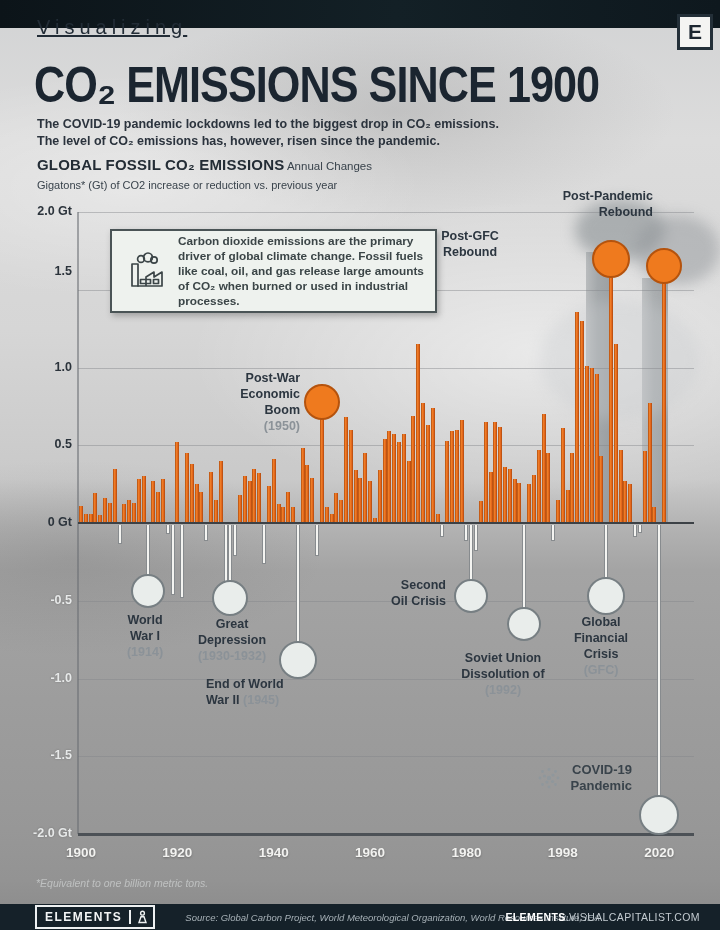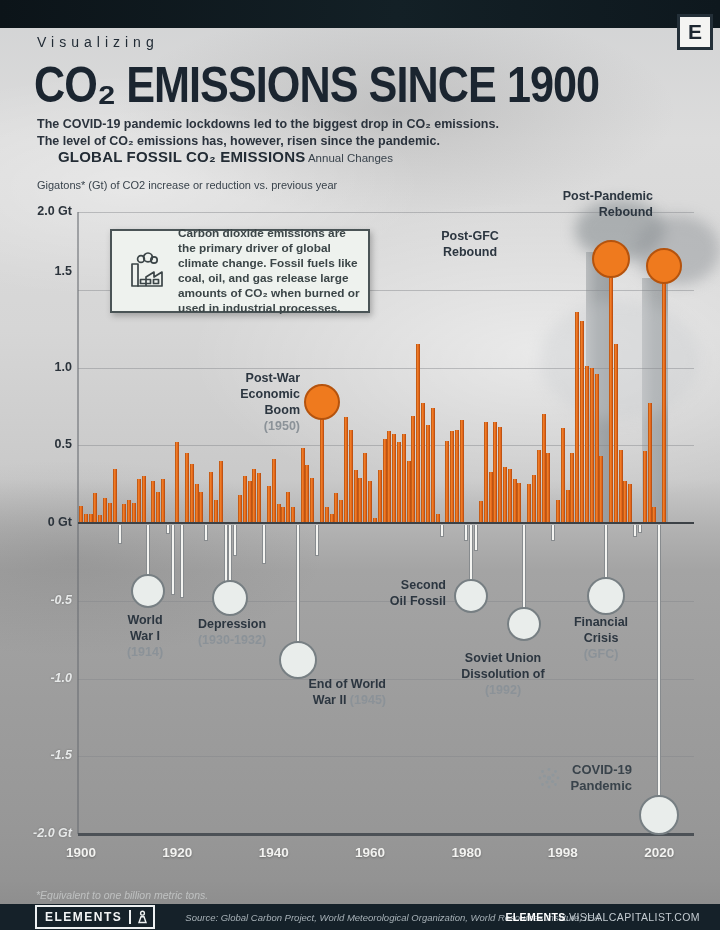--- a/index.html
+++ b/index.html
@@ -11,60 +11,60 @@
           radial-gradient(360px 140px at 10% 60%, rgba(90,90,90,.18), rgba(90,90,90,0) 70%),
           radial-gradient(400px 150px at 55% 12%, rgba(120,120,120,.25), rgba(120,120,120,0) 70%),
           linear-gradient(180deg,#d2d3d4 0px,#dcdcdc 140px,#d6d6d6 330px,#c9c9c9 480px,
                           #b3b3b3 525px,#a4a4a4 570px,#9d9d9d 700px,#979797 830px,
                           #939393 880px,#8e8e8e 905px);}
   .topbar{position:absolute;left:0;top:0;width:720px;height:28px;
           background:linear-gradient(90deg,#0c1419,#132026 55%,#0e181e);}
   .logo-e{position:absolute;left:677px;top:14px;width:36px;height:36px;background:#f4f4f2;
           border:3px solid #232f38;box-sizing:border-box;display:flex;align-items:center;
           justify-content:center;font-weight:700;font-size:21px;color:#1d2731;}
-  .kicker{position:absolute;left:37px;top:34px;font-size:14px;letter-spacing:5px;color:#222c36;}
+  .kicker{position:absolute;left:37px;top:16px;font-size:20px;letter-spacing:5px;color:#222c36;text-decoration:underline;}
   .title{position:absolute;left:34px;top:56px;font-size:45px;font-weight:700;color:#1b2530;
          letter-spacing:-1px;transform:scale(.96,1.12);transform-origin:left top;white-space:nowrap;}
   .intro{position:absolute;left:37px;top:116px;font-size:12.5px;font-weight:700;color:#2b333d;line-height:17px;}
-  .chart-head{position:absolute;left:37px;top:148px;color:#232c35;margin-left:21px;}
+  .chart-head{position:absolute;left:37px;top:156px;color:#232c35;}
   .chart-head b{font-size:15px;font-weight:700;letter-spacing:.2px;}
   .chart-head span{font-size:11.5px;font-weight:400;color:#39434c;}
   .chart-sub{position:absolute;left:37px;top:179px;font-size:11px;color:#39434c;}
   
   .left-axis{position:absolute;left:77px;top:212px;width:2px;height:622px;background:rgba(105,110,114,.55);}
   .zero-line{position:absolute;left:78px;top:522px;width:616px;height:2px;background:#3c4146;}
   .bottom-line{position:absolute;left:78px;top:833px;width:616px;height:3px;background:#4c5156;}
   .gridline{position:absolute;height:1px;background:rgba(130,134,138,.45);}
   .ylab{position:absolute;width:62px;text-align:right;font-size:12.5px;font-weight:700;}
-  .ylab.pos{color:#2b333b;} .ylab.neg{color:#e7e9e9;text-shadow:0 0 2px rgba(60,60,60,.4);font-style:italic;}
+  .ylab.pos{color:#2b333b;} .ylab.neg{color:#e7e9e9;text-shadow:0 0 2px rgba(60,60,60,.4);}
   .xlab{position:absolute;width:60px;text-align:center;font-size:13.5px;font-weight:700;color:#f2f2f0;
         text-shadow:0 1px 2px rgba(70,70,70,.5);}
   
   .bar{position:absolute;width:4px;box-sizing:border-box;}
   .bar.pos{background:linear-gradient(90deg,#b04c0e 0%,#ef7d26 38%,#e2641b 68%,#a8480c 100%);}
   .bar.neg{background:#f4f4f1;border:1px solid #878b8e;border-top:none;}
   
   .stack{position:absolute;background:linear-gradient(90deg,#b2b5b7,#999ea1 45%,#8f9497);opacity:.85;}
   .smoke{position:absolute;border-radius:50%;filter:blur(7px);}
   
   .dot{position:absolute;border-radius:50%;box-sizing:border-box;}
   .dot.neutral{background:#e9edeb;border:2px solid #777f83;}
   .dot.orange{background:#ef7a1e;border:2px solid #b5530d;}
   
   .ann{position:absolute;font-size:12.5px;font-weight:700;color:#2c3640;line-height:16px;}
   .ann .sub{color:#8b9298;font-weight:700;}
   .ann.white-note{color:#f4f4f2;font-weight:700;font-size:11.5px;line-height:15.5px;
                   text-shadow:0 1px 2px rgba(60,60,60,.45);}
   
-  .callout{position:absolute;left:110px;top:229px;width:260px;height:84px;background:#eef2ee;
+  .callout{position:absolute;left:110px;top:229px;width:327px;height:84px;background:#eef2ee;
            border:2px solid #4a5456;box-sizing:border-box;display:flex;align-items:center;
            box-shadow:2px 3px 6px rgba(60,60,60,.35);}
   .callout .txt{font-size:11.8px;font-weight:700;color:#3b4547;line-height:15px;margin-left:10px;margin-right:8px;}
   .callout .fic{margin-left:12px;flex:0 0 44px;}
-  .footnote{position:absolute;left:36px;top:877px;font-size:10.5px;font-style:italic;color:#bfc1c1;margin-top:12px;}
+  .footnote{position:absolute;left:36px;top:877px;font-size:10.5px;font-style:italic;color:#bfc1c1;}
   .footer{position:absolute;left:0;top:904px;width:720px;height:26px;background:#152129;
           display:flex;align-items:center;}
   .elements-logo{margin-left:35px;height:20px;border:2px solid #eef1f2;display:flex;align-items:center;
                  padding:0 4px 0 8px;color:#f2f4f5;font-weight:700;font-size:12px;letter-spacing:1.5px;}
   .elements-logo .div{width:2px;height:14px;background:#eef1f2;margin:0 5px 0 7px;}
   .source{margin-left:30px;font-size:9.5px;font-style:italic;color:#a7b1b7;}
   .site{position:absolute;right:20px;top:0;height:26px;display:flex;align-items:center;font-size:10.5px;
         letter-spacing:.4px;color:#c3cbd0;}
   .site b{color:#ffffff;}
 </style>
@@ -265,48 +265,50 @@
     </div>
   <div id="ann-layer">
       <div class="dot neutral" style="left: 131.452px; top: 574.42px; width: 34px; height: 34px;"></div>
       <div class="ann" style="left: 55px; top: 612px; width: 180px; text-align: center;">
         <div>World</div>
         <div>War I</div>
         <div class="sub">(1914)</div>
       </div>
       <div class="dot neutral" style="left: 212.358px; top: 579.64px; width: 36px; height: 36px;"></div>
       <div class="ann" style="left: 142px; top: 616px; width: 180px; text-align: center;">
+        <div>Great</div>
         <div>Depression</div>
         <div class="sub">(1930-1932)</div>
       </div>
       <div class="dot neutral" style="left: 278.81px; top: 640.84px; width: 38px; height: 38px;"></div>
-      <div class="ann" style="left: 206px; top: 676px; width: 180px; text-align: right;">
+      <div class="ann" style="left: 206px; top: 676px; width: 180px; text-align: left;">
         <div>End of World</div>
         <div>War II<span class="sub"> (1945)</span></div>
       </div>
       <div class="dot orange" style="left: 303.9px; top: 383.71px; width: 36px; height: 36px;"></div>
       <div class="ann" style="left: 120px; top: 370px; width: 180px; text-align: right;">
         <div>Post-War</div>
         <div>Economic</div>
         <div>Boom</div>
         <div class="sub">(1950)</div>
       </div>
       <div class="dot neutral" style="left: 454.258px; top: 579.085px; width: 34px; height: 34px;"></div>
       <div class="ann" style="left: 266px; top: 577px; width: 180px; text-align: right;">
         <div>Second</div>
-        <div>Oil Fossil</div>
+        <div>Oil Crisis</div>
       </div>
       <div class="dot neutral" style="left: 507.256px; top: 607.075px; width: 34px; height: 34px;"></div>
       <div class="ann" style="left: 413px; top: 650px; width: 180px; text-align: center;">
         <div>Soviet Union</div>
         <div>Dissolution of</div>
         <div class="sub">(1992)</div>
       </div>
       <div class="dot neutral" style="left: 587.162px; top: 577.085px; width: 38px; height: 38px;"></div>
       <div class="ann" style="left: 511px; top: 614px; width: 180px; text-align: center;">
+        <div>Global</div>
         <div>Financial</div>
         <div>Crisis</div>
         <div class="sub">(GFC)</div>
       </div>
       <div class="dot orange" style="left: 591.98px; top: 239.65px; width: 38px; height: 38px;"></div>
       <div class="ann" style="left: 380px; top: 228px; width: 180px; text-align: center;">
         <div>Post-GFC</div>
         <div>Rebound</div>
       </div>
       <div class="dot orange" style="left: 645.978px; top: 248.425px; width: 36px; height: 36px;"></div>

